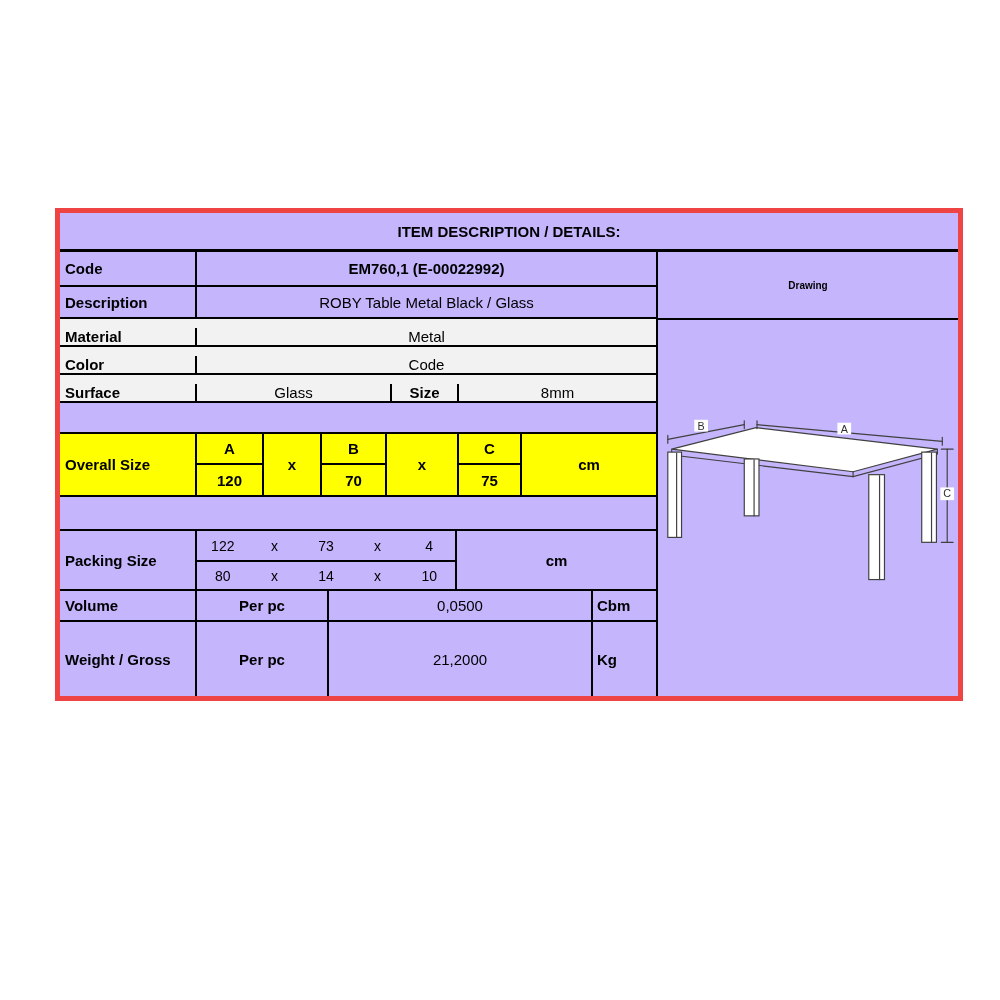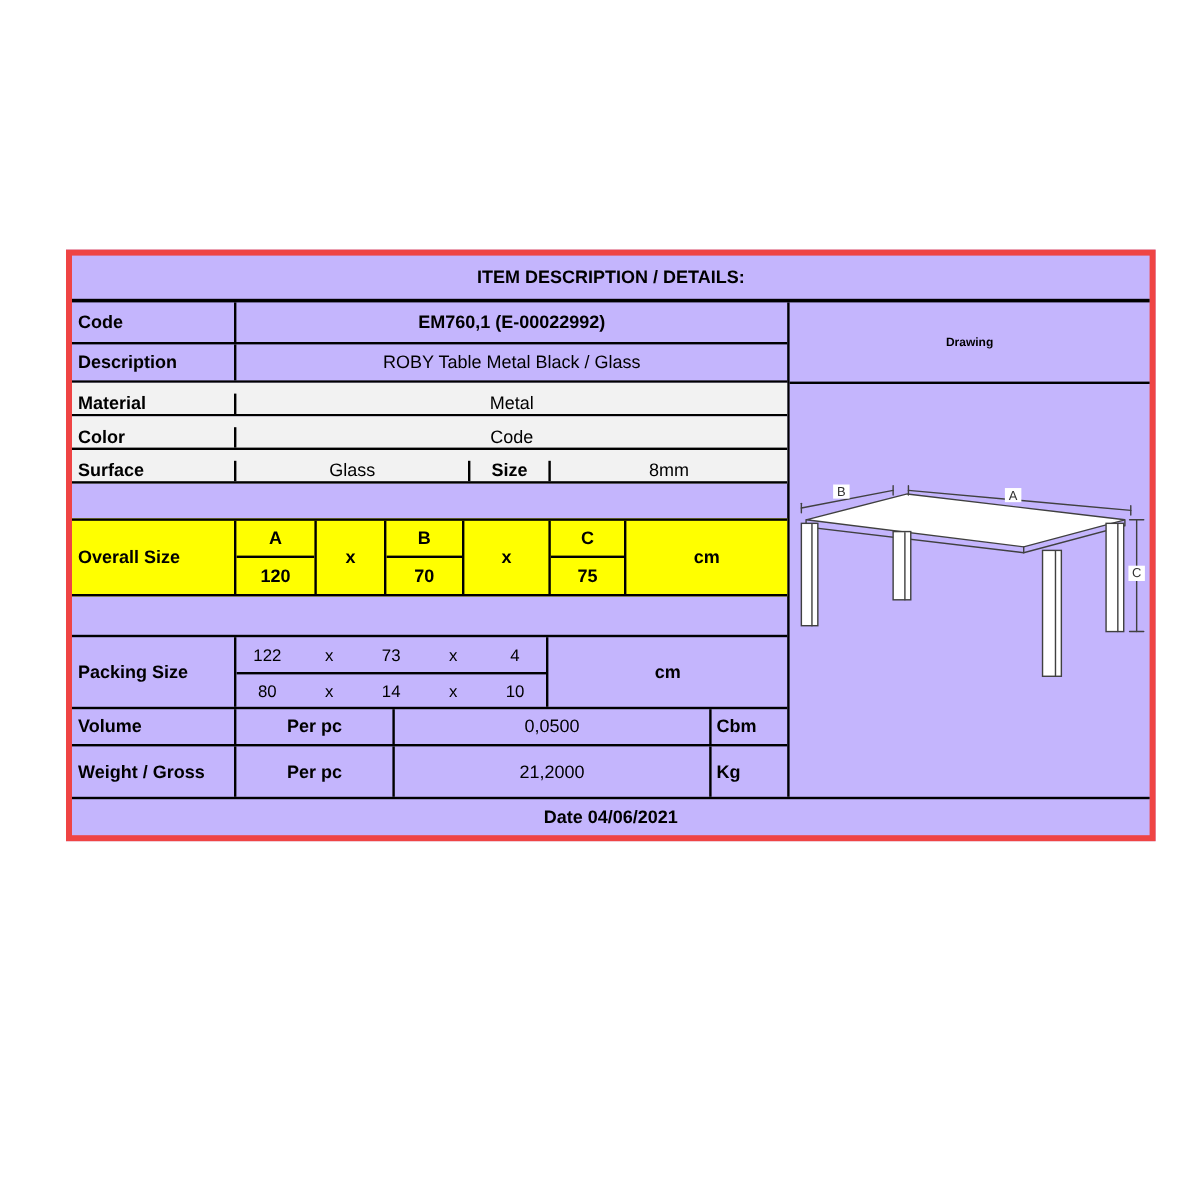--- a/index.html
+++ b/index.html
@@ -241,17 +241,14 @@
           <rect x="288" y="153" width="14" height="13" fill="#ffffff" stroke="none"></rect>
           <text x="44" y="94" text-anchor="middle" class="sketch-label">B</text>
           <text x="190" y="97" text-anchor="middle" class="sketch-label">A</text>
           <text x="295" y="163" text-anchor="middle" class="sketch-label">C</text>
         </svg>
       </div>
     </div>
 
   </div>
 
-  <div class="date-row">
-    <span>Date 04/06/2021</span>
-  </div>
 
 </div>
 
 </body></html>

